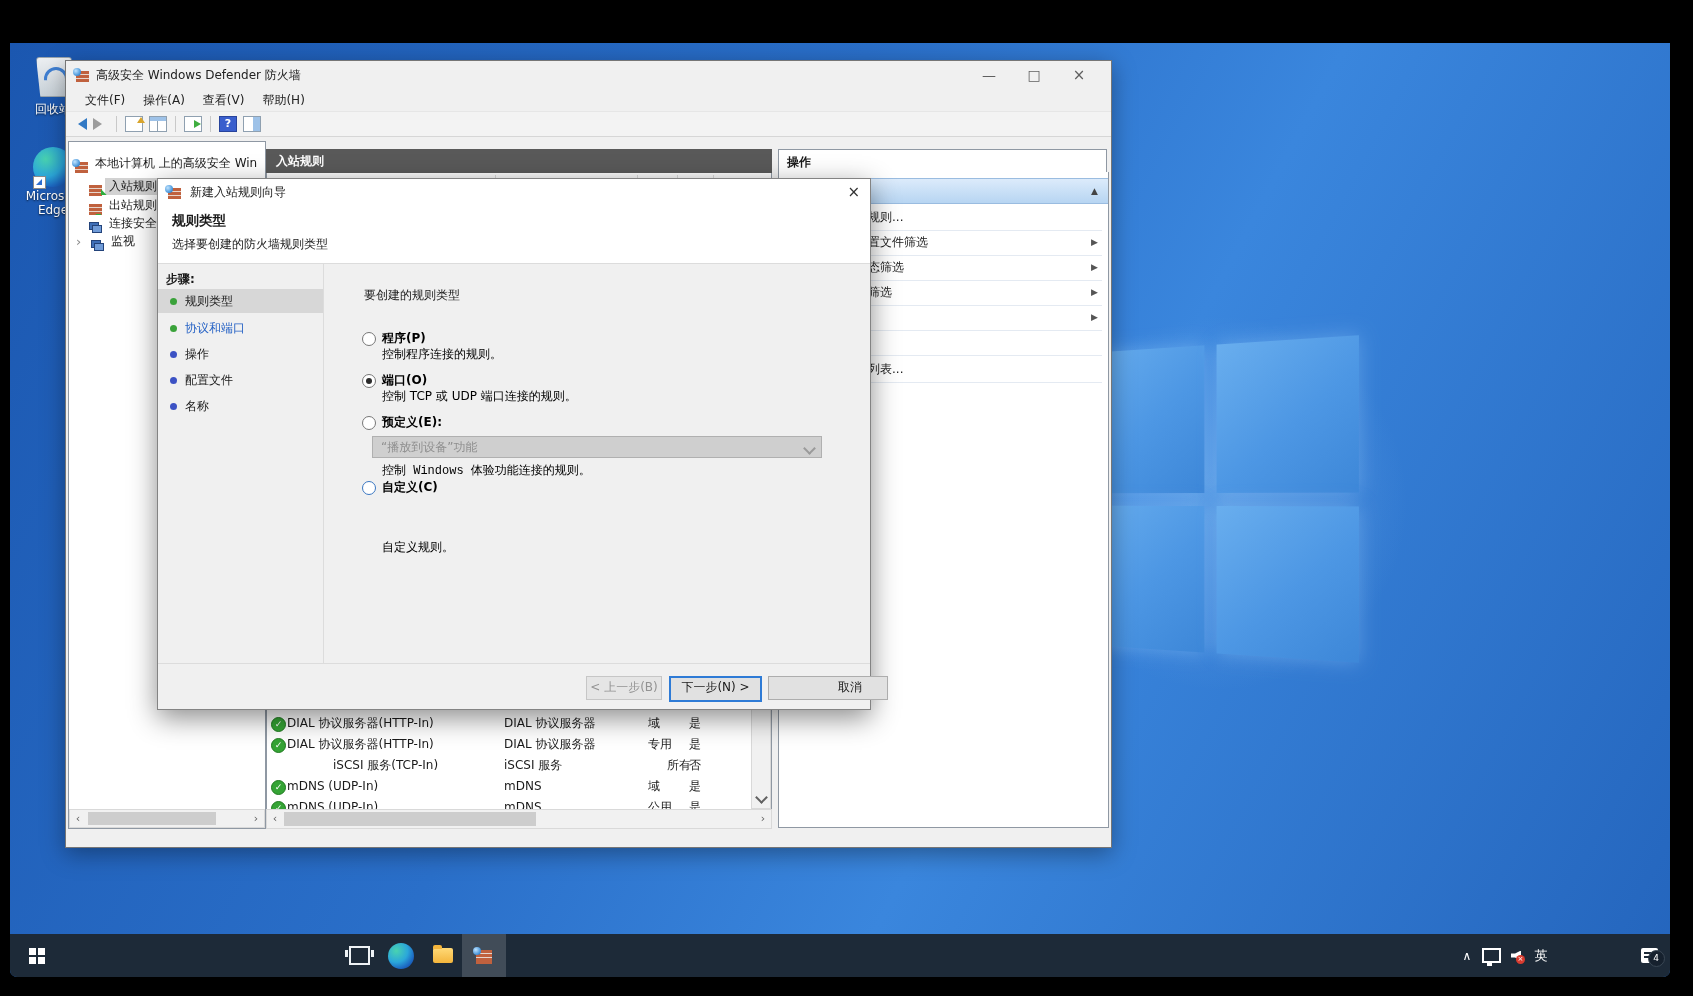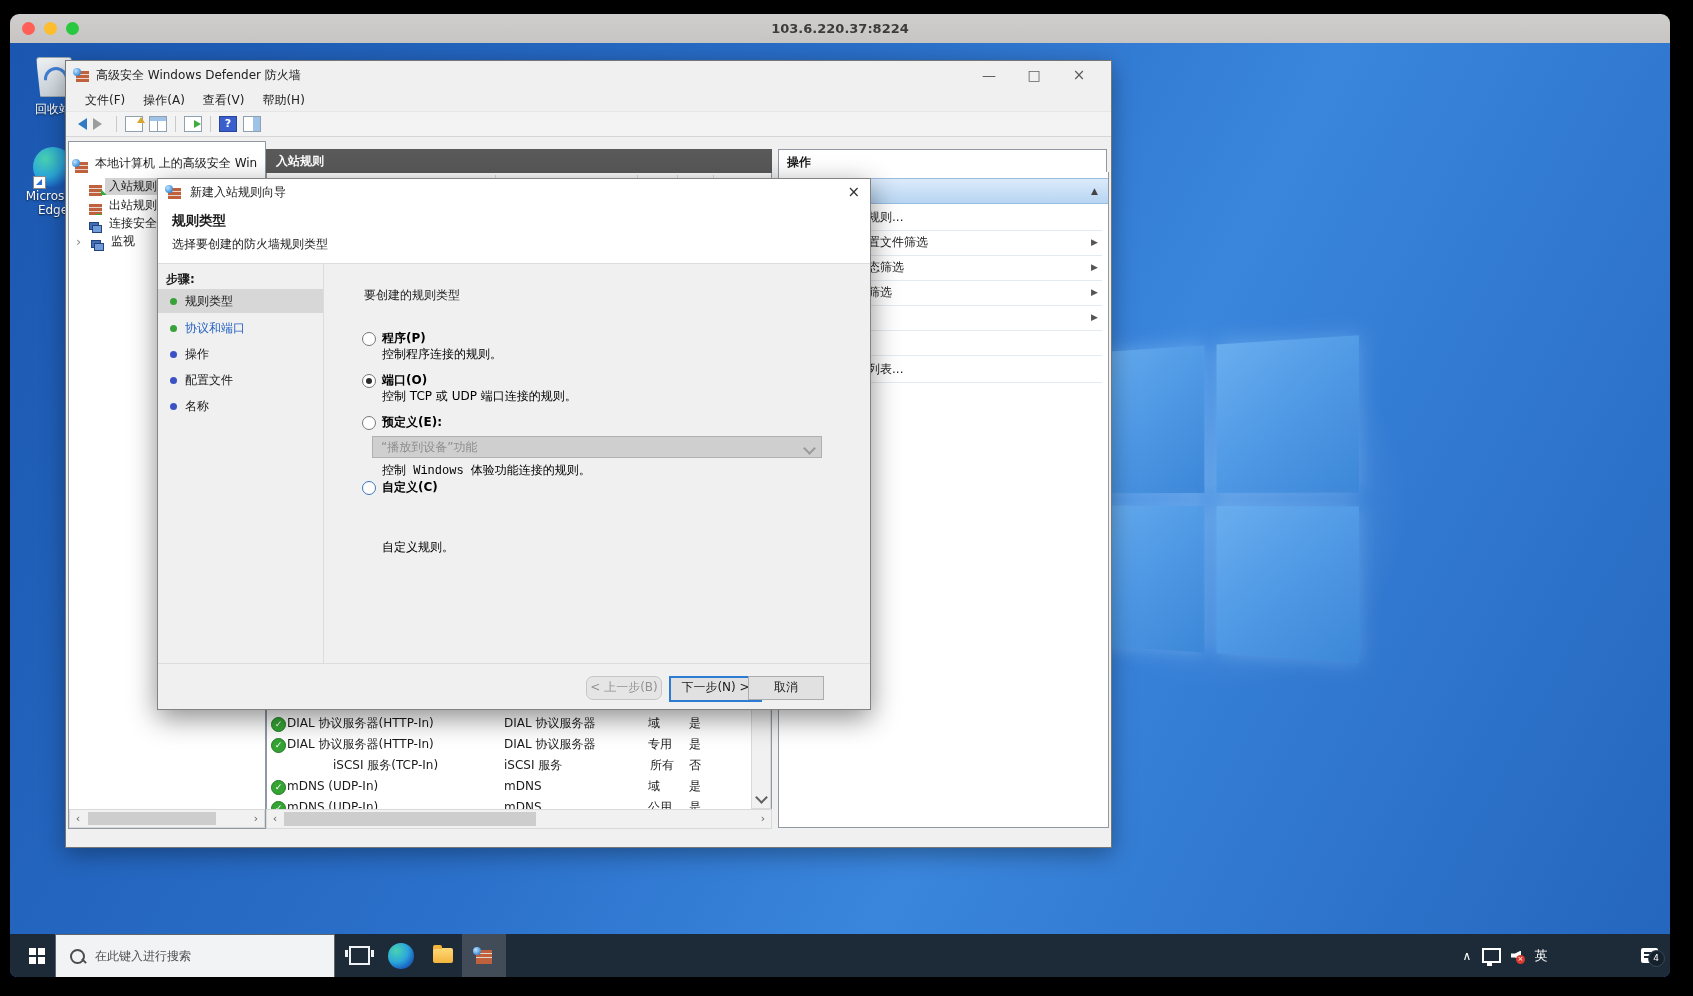--- a/index.html
+++ b/index.html
@@ -130,26 +130,20 @@
   .badge{position:absolute;right:-7px;bottom:-4px;width:15px;height:15px;border-radius:50%;background:#16212e;
          border:1px solid #3a4754;color:#fff;font-size:9px;line-height:15px;text-align:center;}
   .clock{position:absolute;top:4px;text-align:center;color:#fff;font-size:11px;line-height:17px;}
 </style>
 </head>
 <body>
 
 <div class="stage">
   <div class="macwin">
 
-    <div class="mactitle">
-      <span class="mactext">103.6.220.37:8224</span>
-      <span class="tl" style="left:12px;background:#ff5f57;"></span>
-      <span class="tl" style="left:34px;background:#febd2f;"></span>
-      <span class="tl" style="left:56px;background:#28c840;"></span>
-    </div>
 
     <div class="vdesk">
       <div class="wglow"></div>
       <div class="wlogo">
         <div class="wpane"></div>
           <div class="wpane"></div>
         <div class="wpane"></div>
           <div class="wpane"></div>
       </div>
 
@@ -243,21 +237,21 @@
             <div class="lrow" style="top:561px;">
               <span class="chk"></span>
               <span class="lc" style="left:20px;width:210px;">DIAL 协议服务器(HTTP-In)</span>
               <span class="lc" style="left:237px;width:140px;">DIAL 协议服务器</span>
               <span class="lc" style="left:381px;">专用</span>
               <span class="lc" style="left:422px;">是</span>
             </div>
             <div class="lrow" style="top:582px;">
               <span class="lc" style="left:20px;width:210px;margin-left:46px;">iSCSI 服务(TCP-In)</span>
               <span class="lc" style="left:237px;width:140px;">iSCSI 服务</span>
-              <span class="lc" style="left:383px;">所有</span>
+              <span class="lc" style="left:400px;">所有</span>
               <span class="lc" style="left:422px;">否</span>
             </div>
             <div class="lrow" style="top:603px;">
               <span class="chk"></span>
               <span class="lc" style="left:20px;width:210px;">mDNS (UDP-In)</span>
               <span class="lc" style="left:237px;width:140px;">mDNS</span>
               <span class="lc" style="left:381px;">域</span>
               <span class="lc" style="left:422px;">是</span>
             </div>
             <div class="lrow" style="top:624px;">
@@ -359,38 +353,34 @@
             <span class="chv"></span>
           </div>
           <span class="optdesc" style="left:224px;top:283px;font-family:Liberation Mono, monospace;">控制 Windows 体验功能连接的规则。</span>
 
           <span class="radio blue" style="left:204px;top:302px;"></span>
           <span class="optlbl" style="left:224px;top:300px;">自定义(C)</span>
           <span class="optdesc" style="left:224px;top:316px;margin-top:44px;">自定义规则。</span>
         </div>
 
         <div class="abs" style="left:0;right:0;top:484px;height:1px;background:#dcdcdc;"></div>
-        <div class="wbtn disabled" style="left:428px;width:74px;border-radius:7px;">&lt; 上一步(B)</div>
+        <div class="wbtn disabled" style="left:428px;width:74px;">&lt; 上一步(B)</div>
         <div class="wbtn focus" style="left:511px;width:89px;">下一步(N) &gt;</div>
-        <div class="wbtn" style="left:590px;width:74px;">取消</div>
+        <div class="wbtn" style="left:610px;width:74px;padding-left:44px;">取消</div>
       </div>
 
       <div class="taskbar">
         <div class="tbico" style="left:8px;width:38px;">
           <span class="winlogo">
               <i></i>
               <i></i>
               <i></i>
               <i></i>
             </span>
         </div>
-        <div class="searchbox">
-          <span class="mag"></span>
-          <span>在此键入进行搜索</span>
-        </div>
         <div class="tbico" style="left:332px;width:34px;">
           <span class="tvico"></span>
         </div>
         <div class="tbico" style="left:374px;width:34px;">
           <span class="edgeball" style="position:static;width:26px;height:26px;"></span>
         </div>
         <div class="tbico" style="left:416px;width:34px;">
           <span class="folder"></span>
         </div>
         <div class="tbico" style="left:452px;width:44px;background:rgba(255,255,255,.16);">

